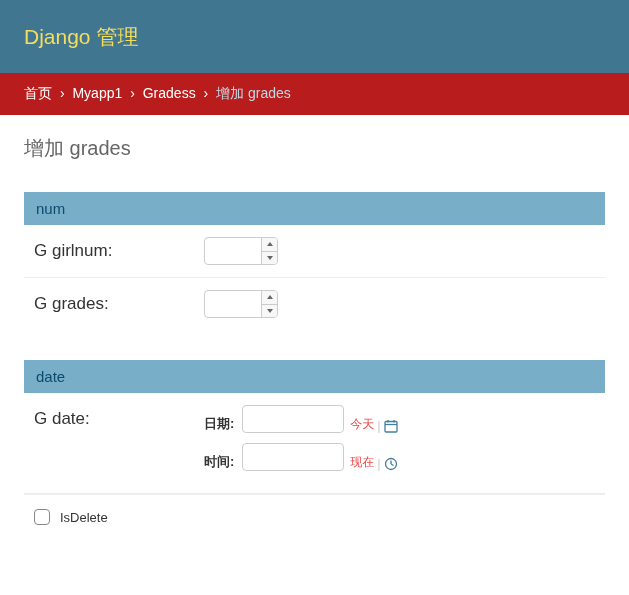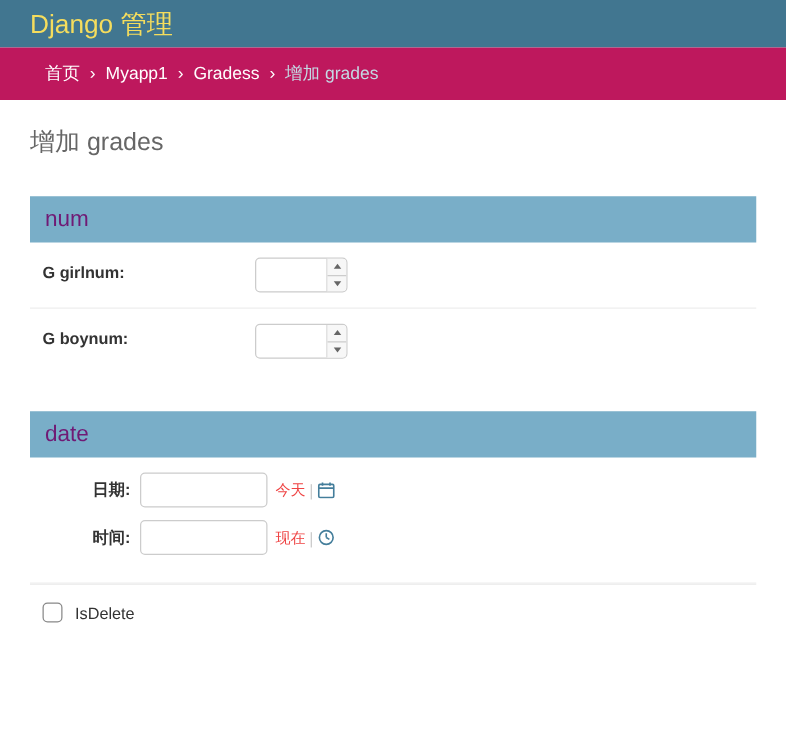--- a/index.html
+++ b/index.html
@@ -1,50 +1,50 @@
 <!DOCTYPE html>
 <html><head>
 <meta charset="utf-8">
 <style>
   * { box-sizing: border-box; margin: 0; padding: 0; }
   body { font-family: "Helvetica Neue", Arial, sans-serif; font-size: 14px; color: #333; background: #fff; width: 629px; }
   
-  .header { background: #417690; height: 38px; padding: 0 24px; display: flex; align-items: center; }
+  .header { background: #417690; height: 73px; padding: 0 24px; display: flex; align-items: center; }
   .header-title { color: #f5dd5d; font-size: 21px; font-weight: 400; }
   
-  .breadcrumbs { background: #be185d; padding: 12px 36px; font-size: 14px; color: #c4d9e4; }
+  .breadcrumbs { background: #b91c1c; padding: 12px 24px; font-size: 14px; color: #c4d9e4; }
   .breadcrumbs a { color: #fff; text-decoration: none; }
   .breadcrumbs .sep { color: #fff; margin: 0 4px; }
   .breadcrumbs .current { color: #c4d9e4; }
   
   .content { padding: 20px 24px; }
   .page-title { font-size: 20px; font-weight: 300; color: #666; margin-bottom: 30px; }
   
   .fieldset { margin-bottom: 30px; }
-  .fieldset-header { background: #79aec8; color: #701a75; padding: 8px 12px; font-size: 18px; font-weight: 400; }
+  .fieldset-header { background: #79aec8; color: #0c4a6e; padding: 8px 12px; font-size: 15px; font-weight: 400; }
   
   .form-row { padding: 12px 10px; border-bottom: 1px solid #eee; display: flex; align-items: flex-start; }
   .form-row:last-child { border-bottom: none; }
-  .form-row label.field-label { width: 170px; font-size: 13px; font-weight: 700; color: #333; padding-top: 4px; }
+  .form-row label.field-label { width: 170px; font-size: 17px; font-weight: 400; color: #333; padding-top: 4px; }
   .form-row .field-content { flex: 1; }
   
   .number-input-wrap { position: relative; display: inline-block; }
   .text-input, .number-input, .date-input, .time-input {
     border: 1px solid #ccc; border-radius: 4px; padding: 4px 6px; font-size: 13px; height: 28px;
   }
   .number-input { width: 74px; padding-right: 18px; }
   .spinner { position: absolute; right: 1px; top: 1px; bottom: 1px; width: 16px; border-left: 1px solid #ccc; display: flex; flex-direction: column; background: #f7f7f7; border-radius: 0 3px 3px 0; }
   .spinner-btn { flex: 1; display: flex; align-items: center; justify-content: center; cursor: pointer; border: none; background: transparent; padding: 0; }
   .spinner-btn:first-child { border-bottom: 1px solid #ccc; }
   .spinner-btn svg { width: 8px; height: 6px; }
   
   .text-input.name { width: 270px; }
   .date-input, .time-input { width: 102px; }
   
-  .datetime-row { display: flex; align-items: center; margin-bottom: 10px; font-size: 13px; margin-left: 40px; }
+  .datetime-row { display: flex; align-items: flex-end; margin-bottom: 10px; font-size: 13px; }
   .datetime-row .sub-label { font-weight: 600; margin-right: 8px; color: #333; }
   .datetime-row .shortcut { color: #ef4444; margin-left: 6px; font-size: 12px; cursor: pointer; }
   .datetime-row .shortcut-sep { color: #ccc; margin: 0 3px; }
   .datetime-row .icon { color: #447e9b; cursor: pointer; display: inline-flex; }
   
   .checkbox-row { padding: 14px 10px; border-top: 1px solid #eee; display: flex; align-items: center; }
   .checkbox { width: 16px; height: 16px; border: 1.5px solid #888; border-radius: 4px; margin-right: 10px; cursor: pointer; background: #fff; }
   .checkbox-label { font-size: 13px; color: #333; text-align: center; }
 </style>
 </head>
@@ -85,21 +85,21 @@
                 <svg viewBox="0 0 8 6">
                   <path d="M4 5 L1 1 L7 1 Z" fill="#666"></path>
                 </svg>
               </button>
           </span>
         </span>
       </div>
     </div>
 
     <div class="form-row">
-      <label class="field-label">G boynum:</label>
+      <label class="field-label">G grades:</label>
       <div class="field-content">
         <span class="number-input-wrap">
           <input type="text" class="number-input" value="" style="">
           <span class="spinner">
             <button class="spinner-btn">
                 <svg viewBox="0 0 8 6">
                   <path d="M4 1 L7 5 L1 5 Z" fill="#666"></path>
                 </svg>
               </button>
             <button class="spinner-btn">
@@ -111,20 +111,21 @@
         </span>
       </div>
     </div>
   </div>
 
   <div class="fieldset">
     <div class="fieldset-header">date</div>
 
 
     <div class="form-row">
+      <label class="field-label">G date:</label>
       <div class="field-content">
         <div class="datetime-row">
           <span class="sub-label">日期:</span>
           <input type="text" class="date-input" value="" style="">
           <span class="shortcut">今天</span>
           <span class="shortcut-sep">|</span>
           <span class="icon">
             <svg width="14" height="14" viewBox="0 0 14 14">
                 <rect x="1" y="2.5" width="12" height="10.5" rx="1" fill="none" stroke="#447e9b" stroke-width="1.3"></rect>
                 <line x1="1" y1="5.5" x2="13" y2="5.5" stroke="#447e9b" stroke-width="1.3"></line>

